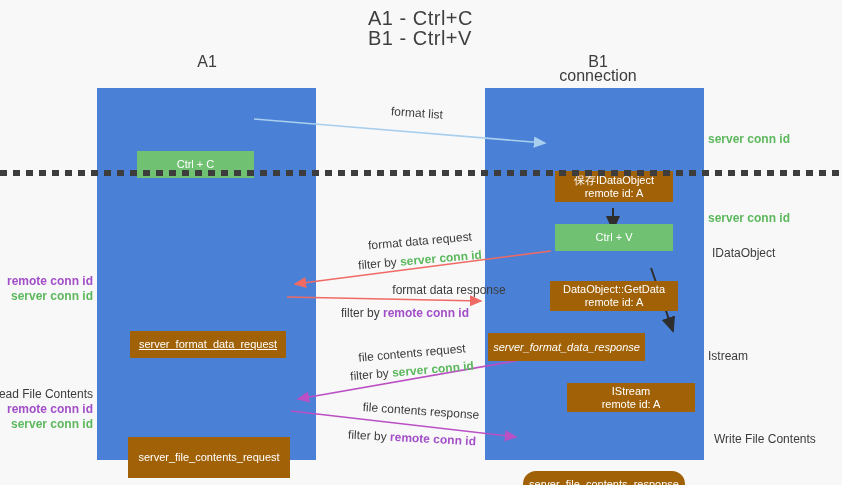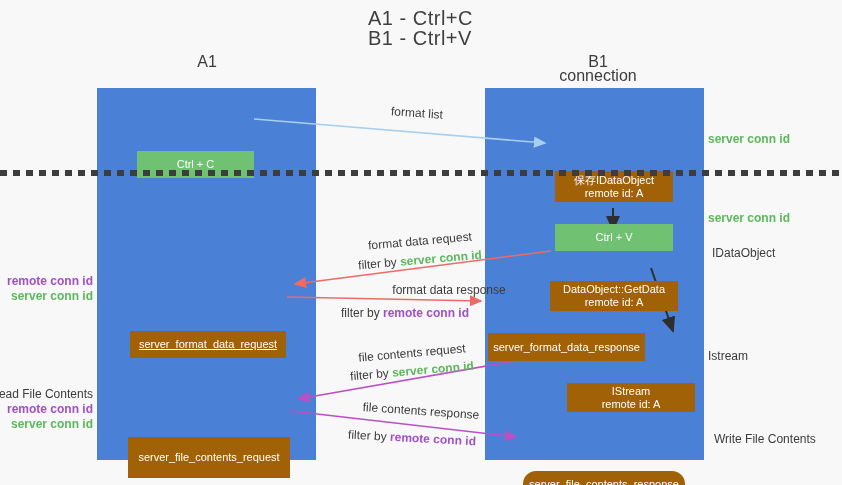--- a/index.html
+++ b/index.html
@@ -46,21 +46,21 @@
     margin-top:44px;
   }
   .node.green { background:#71c173; }
   .node.orange { background:#a16207; }
 
   .ctrl-c { left:137px; top:107px; width:117px; height:27px; }
   .save-obj { left:555px; top:127px; width:118px; height:31px; }
   .ctrl-v { left:555px; top:180px; width:118px; height:27px; }
   .getdata { left:550px; top:237px; width:128px; height:30px; }
   .fmt-req { left:130px; top:287px; width:156px; height:27px;text-decoration:underline; }
-  .fmt-resp { left:488px; top:289px; width:157px; height:28px; }
+  .fmt-resp { left:488px; top:289px; width:157px; height:28px;font-style:italic; }
   .istream-box { left:567px; top:339px; width:128px; height:29px; }
   .file-req { left:128px; top:393px; width:162px; height:41px; }
   .file-resp { left:523px; top:427px; width:162px; height:26px;border-radius:13px; }
 
   svg.arrows { position:absolute; inset:0; z-index:3; }
 
   .mid-label {
     position:absolute; white-space:nowrap; font-size:12px; color:#3c3c3c;
     transform:translate(-50%,-50%); z-index:6;
   }

